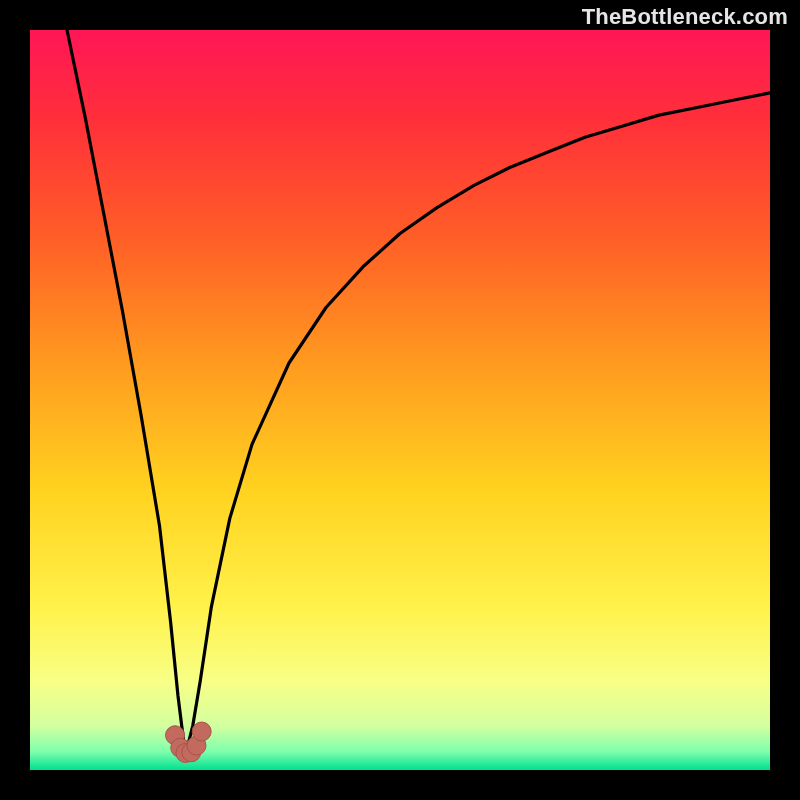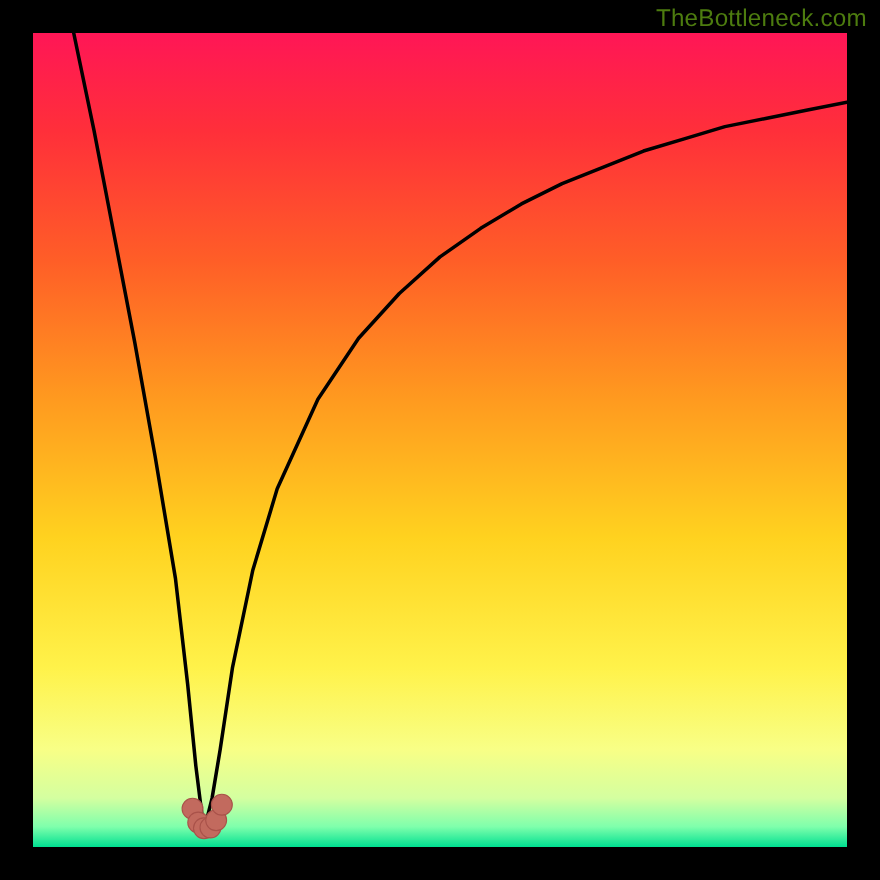--- a/index.html
+++ b/index.html
@@ -38,22 +38,22 @@
   top: 0;
   width: 100%;
   height: 100%;
 }
 .watermark {
   position: absolute;
   top: 4px;
   right: 12px;
   font-family: Arial, Helvetica, sans-serif;
   font-size: 22px;
-  font-weight: 400;
-  color: #4d7c0f;
+  font-weight: 700;
+  color: #e5e5e5;
   letter-spacing: 0.2px;
 }
 </style>
 </head>
 <body>
 
 <div class="frame">
   <div class="watermark">TheBottleneck.com</div>
 
   <div class="plot-area">

